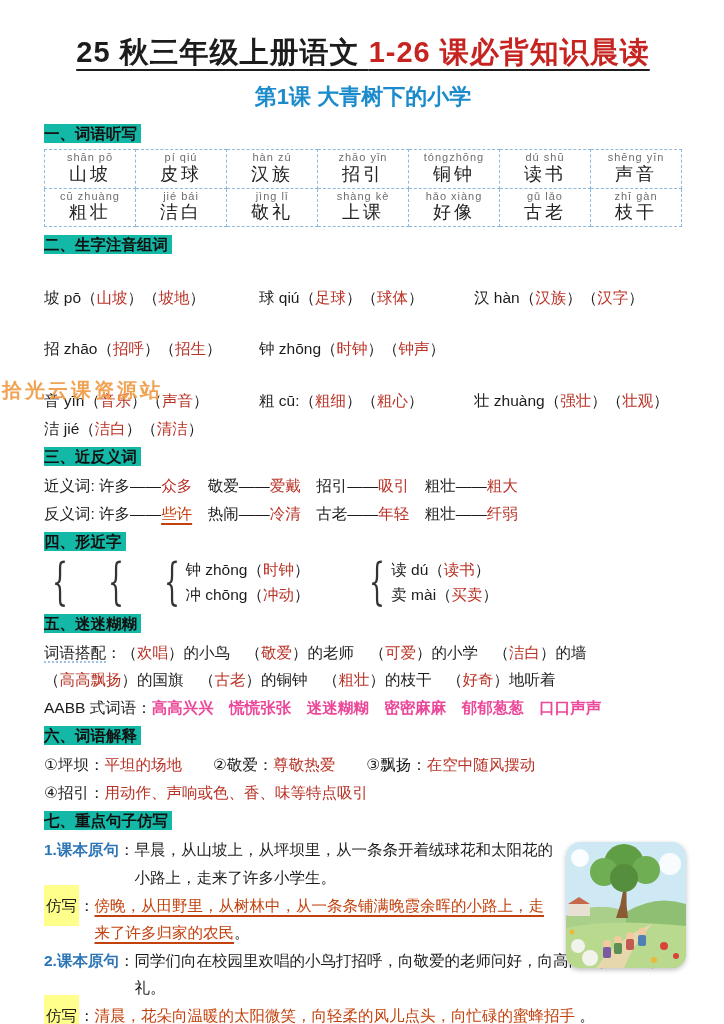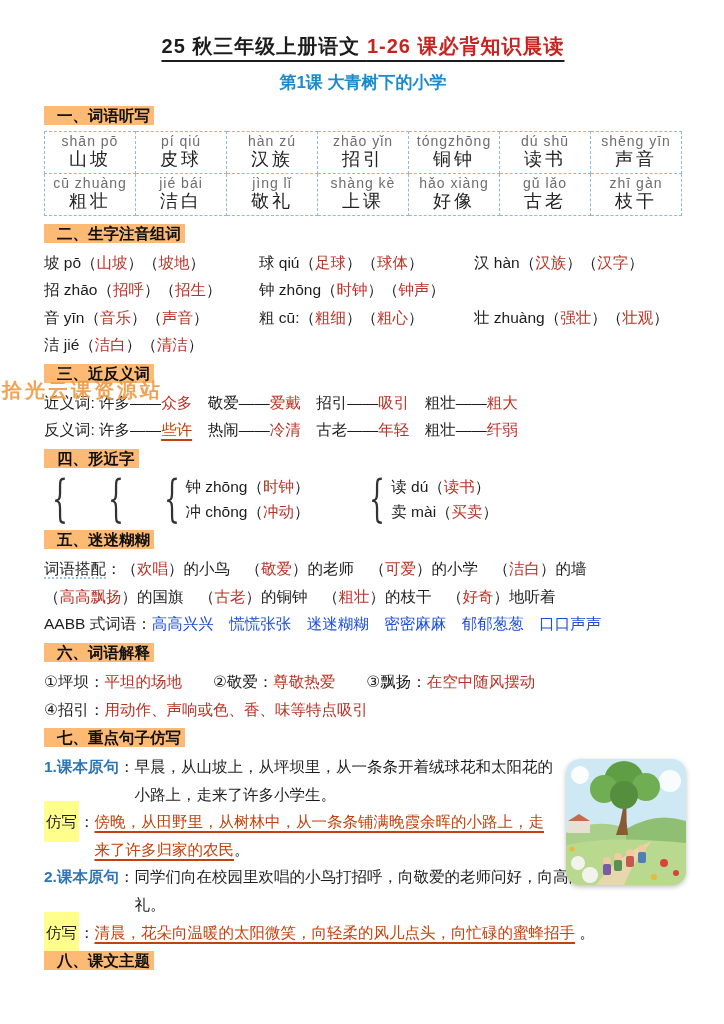--- a/index.html
+++ b/index.html
@@ -7,59 +7,59 @@
   body {
     font-family:"Liberation Sans","DejaVu Sans",sans-serif;
     color:#1c1c1c;
     position:relative;
     width:724px; height:1024px;
     padding:34px 42px 10px 44px;
     overflow:hidden;
   }
   
   .doc-title {
-    text-align:center; font-size:20px; font-weight:bold;
+    text-align:center; font-size:29px; font-weight:bold;
     letter-spacing:1px; line-height:1.25;
     text-decoration:underline; text-decoration-thickness:2px; text-underline-offset:7px;
     margin-bottom:12px; white-space:nowrap;
   }
   .doc-title .t-red { color:#c62421; }
   .doc-subtitle {
-    text-align:center; font-size:17px; font-weight:bold;
+    text-align:center; font-size:22px; font-weight:bold;
     color:#1b8bcb; margin-bottom:10px;
   }
   
   .sec-head { margin:3px 0 3px 0; line-height:1.5; }
   .sec-head span {
-    background:#fdba74; font-size:15.5px; font-weight:bold;
-    padding:1px 4px 1px 13px; color:#111;
+    background:#14b8a6; font-size:15.5px; font-weight:bold;
+    padding:1px 4px 1px 0; color:#111;
   }
   
   table.dict {
     width:100%; border-collapse:collapse; margin:2px 0 6px 0;
     border:1px dashed #8fbadd;
   }
   table.dict td {
     border:1px dashed #8fbadd; text-align:center;
     padding:1px 0 3px 0; width:14.28%;
   }
-  .dict .py { font-size:14px; color:#6d6d6d; letter-spacing:1px; line-height:1.15; }
+  .dict .py { font-size:11px; color:#6d6d6d; letter-spacing:1px; line-height:1.15; }
   .dict .w  { font-size:18px; color:#222; letter-spacing:3px; line-height:1.15; }
   
   .rich { font-size:15.5px; line-height:1.78; }
   .sg-k { color:#1c1c1c; }
   .sg-r { color:#b93226; }
   .sg-ru { color:#c2410c; text-decoration:underline; text-underline-offset:4px; text-decoration-thickness:1.5px; }
   .sg-b { color:#2e75b6; font-weight:bold; }
-  .sg-bl { color:#1d4ed8; font-weight:normal; }
+  .sg-bl { color:#ec4899; font-weight:bold; }
   .sg-y { background:#ffff8c; padding:12px 2px; }
   .sg-du { border-bottom:2px dotted #9dc3e6;text-align:center; }
   
   .row3 { display:flex; }
-  .row3 > span { width:33.7%; }
+  .row3 > span { width:33.7%;margin-top:24px; }
   .row3 > span:last-child { width:32.6%; }
   
   .brace-row { display:flex; gap:26px; margin:2px 0 4px 0; }
   .brace-group { display:flex; align-items:center; }
   .brace-group:last-child { margin-left:26px; }
   .brace {
     font-family:"DejaVu Serif",serif; font-size:50px; font-weight:100;
     color:#333; transform:scaleX(.5); line-height:.9; margin-right:-2px;
   }
   .brace-lines { display:flex; flex-direction:column; }

